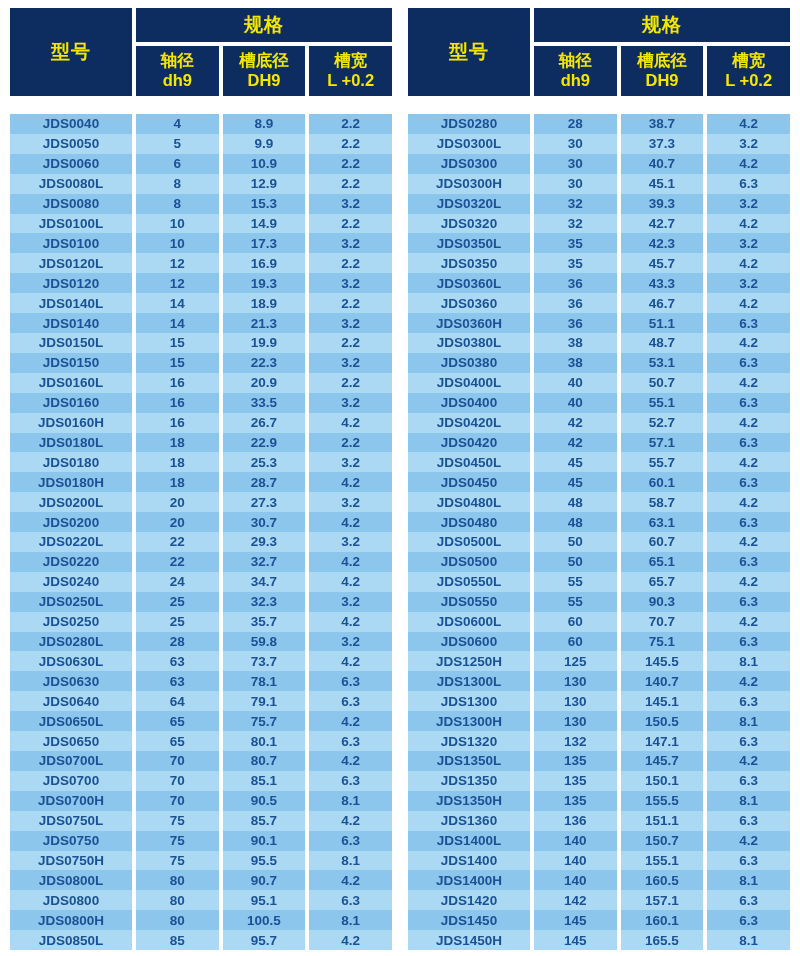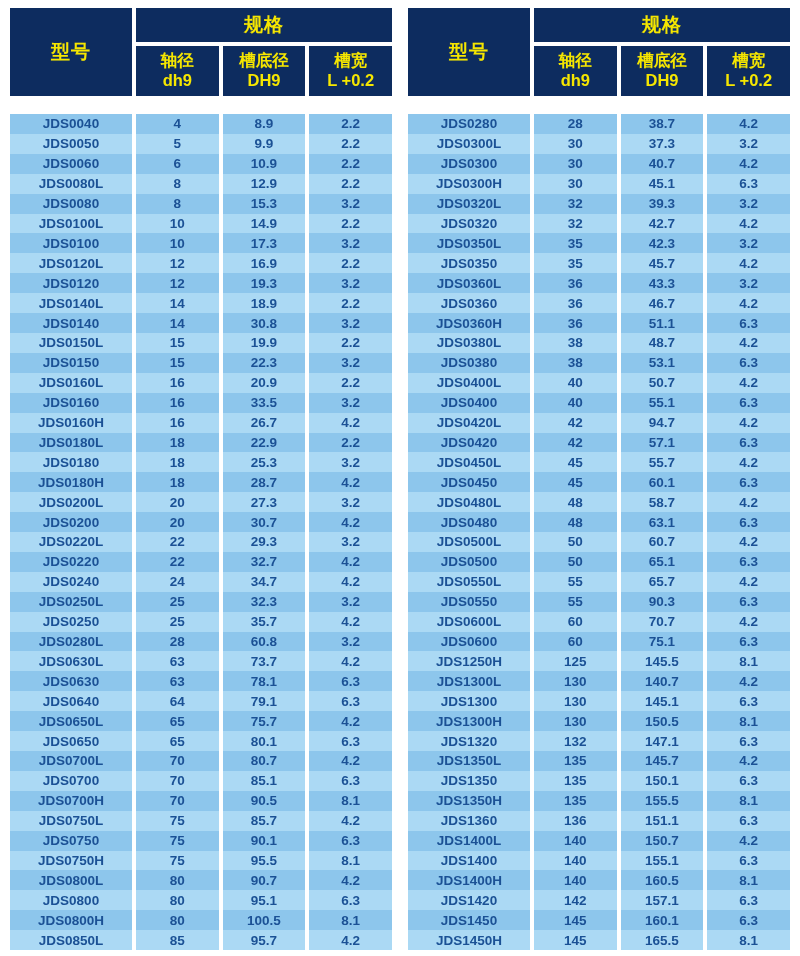--- a/index.html
+++ b/index.html
@@ -176,21 +176,21 @@
         </div>
         <div class="row">
           <div class="cell">JDS0140L</div>
           <div class="cell">14</div>
           <div class="cell">18.9</div>
           <div class="cell">2.2</div>
         </div>
         <div class="row">
           <div class="cell">JDS0140</div>
           <div class="cell">14</div>
-          <div class="cell">30.8</div>
+          <div class="cell">21.3</div>
           <div class="cell">3.2</div>
         </div>
         <div class="row">
           <div class="cell">JDS0150L</div>
           <div class="cell">15</div>
           <div class="cell">19.9</div>
           <div class="cell">2.2</div>
         </div>
         <div class="row">
           <div class="cell">JDS0150</div>
@@ -272,21 +272,21 @@
         </div>
         <div class="row">
           <div class="cell">JDS0250</div>
           <div class="cell">25</div>
           <div class="cell">35.7</div>
           <div class="cell">4.2</div>
         </div>
         <div class="row">
           <div class="cell">JDS0280L</div>
           <div class="cell">28</div>
-          <div class="cell">60.8</div>
+          <div class="cell">59.8</div>
           <div class="cell">3.2</div>
         </div>
         <div class="row">
           <div class="cell">JDS0630L</div>
           <div class="cell">63</div>
           <div class="cell">73.7</div>
           <div class="cell">4.2</div>
         </div>
         <div class="row">
           <div class="cell">JDS0630</div>
@@ -483,21 +483,21 @@
         </div>
         <div class="row">
           <div class="cell">JDS0400</div>
           <div class="cell">40</div>
           <div class="cell">55.1</div>
           <div class="cell">6.3</div>
         </div>
         <div class="row">
           <div class="cell">JDS0420L</div>
           <div class="cell">42</div>
-          <div class="cell">94.7</div>
+          <div class="cell">52.7</div>
           <div class="cell">4.2</div>
         </div>
         <div class="row">
           <div class="cell">JDS0420</div>
           <div class="cell">42</div>
           <div class="cell">57.1</div>
           <div class="cell">6.3</div>
         </div>
         <div class="row">
           <div class="cell">JDS0450L</div>

